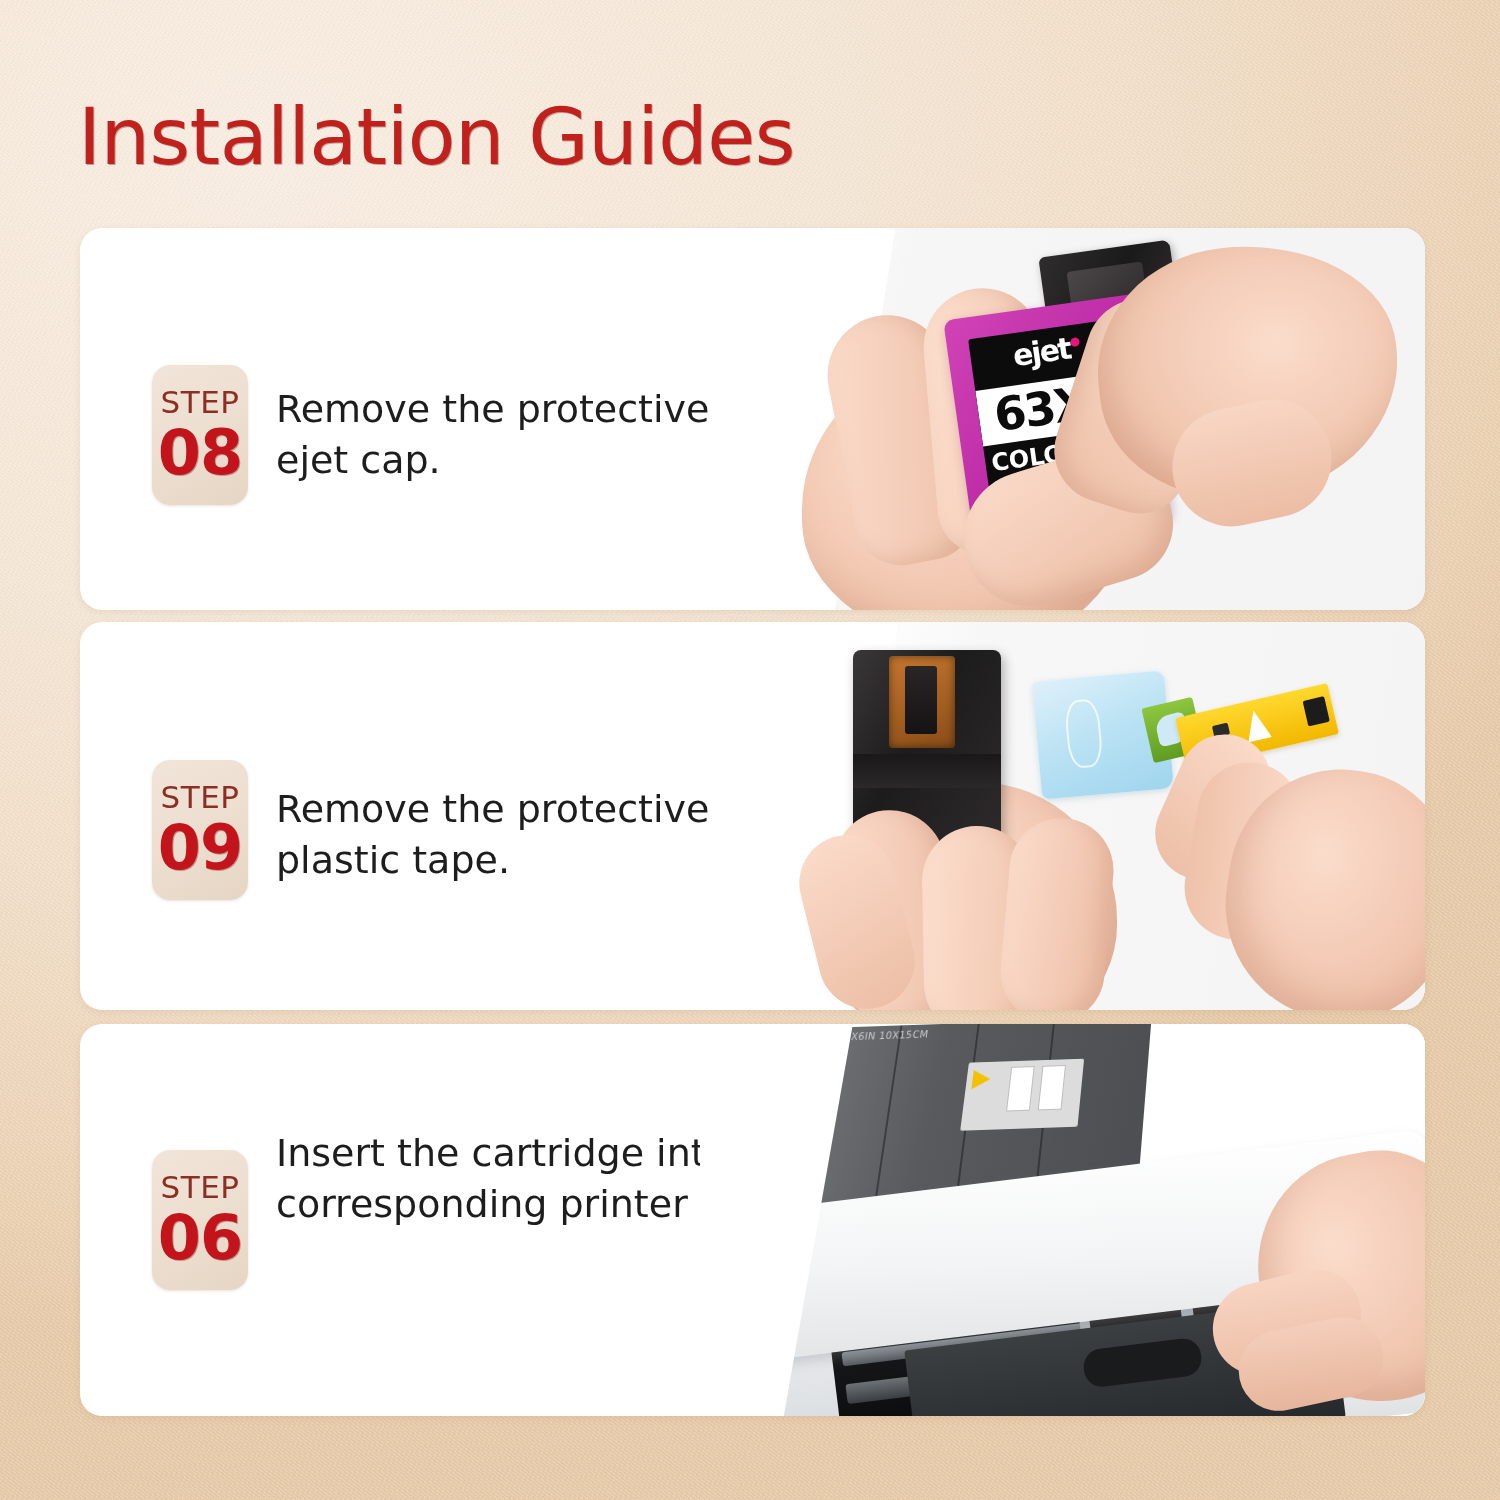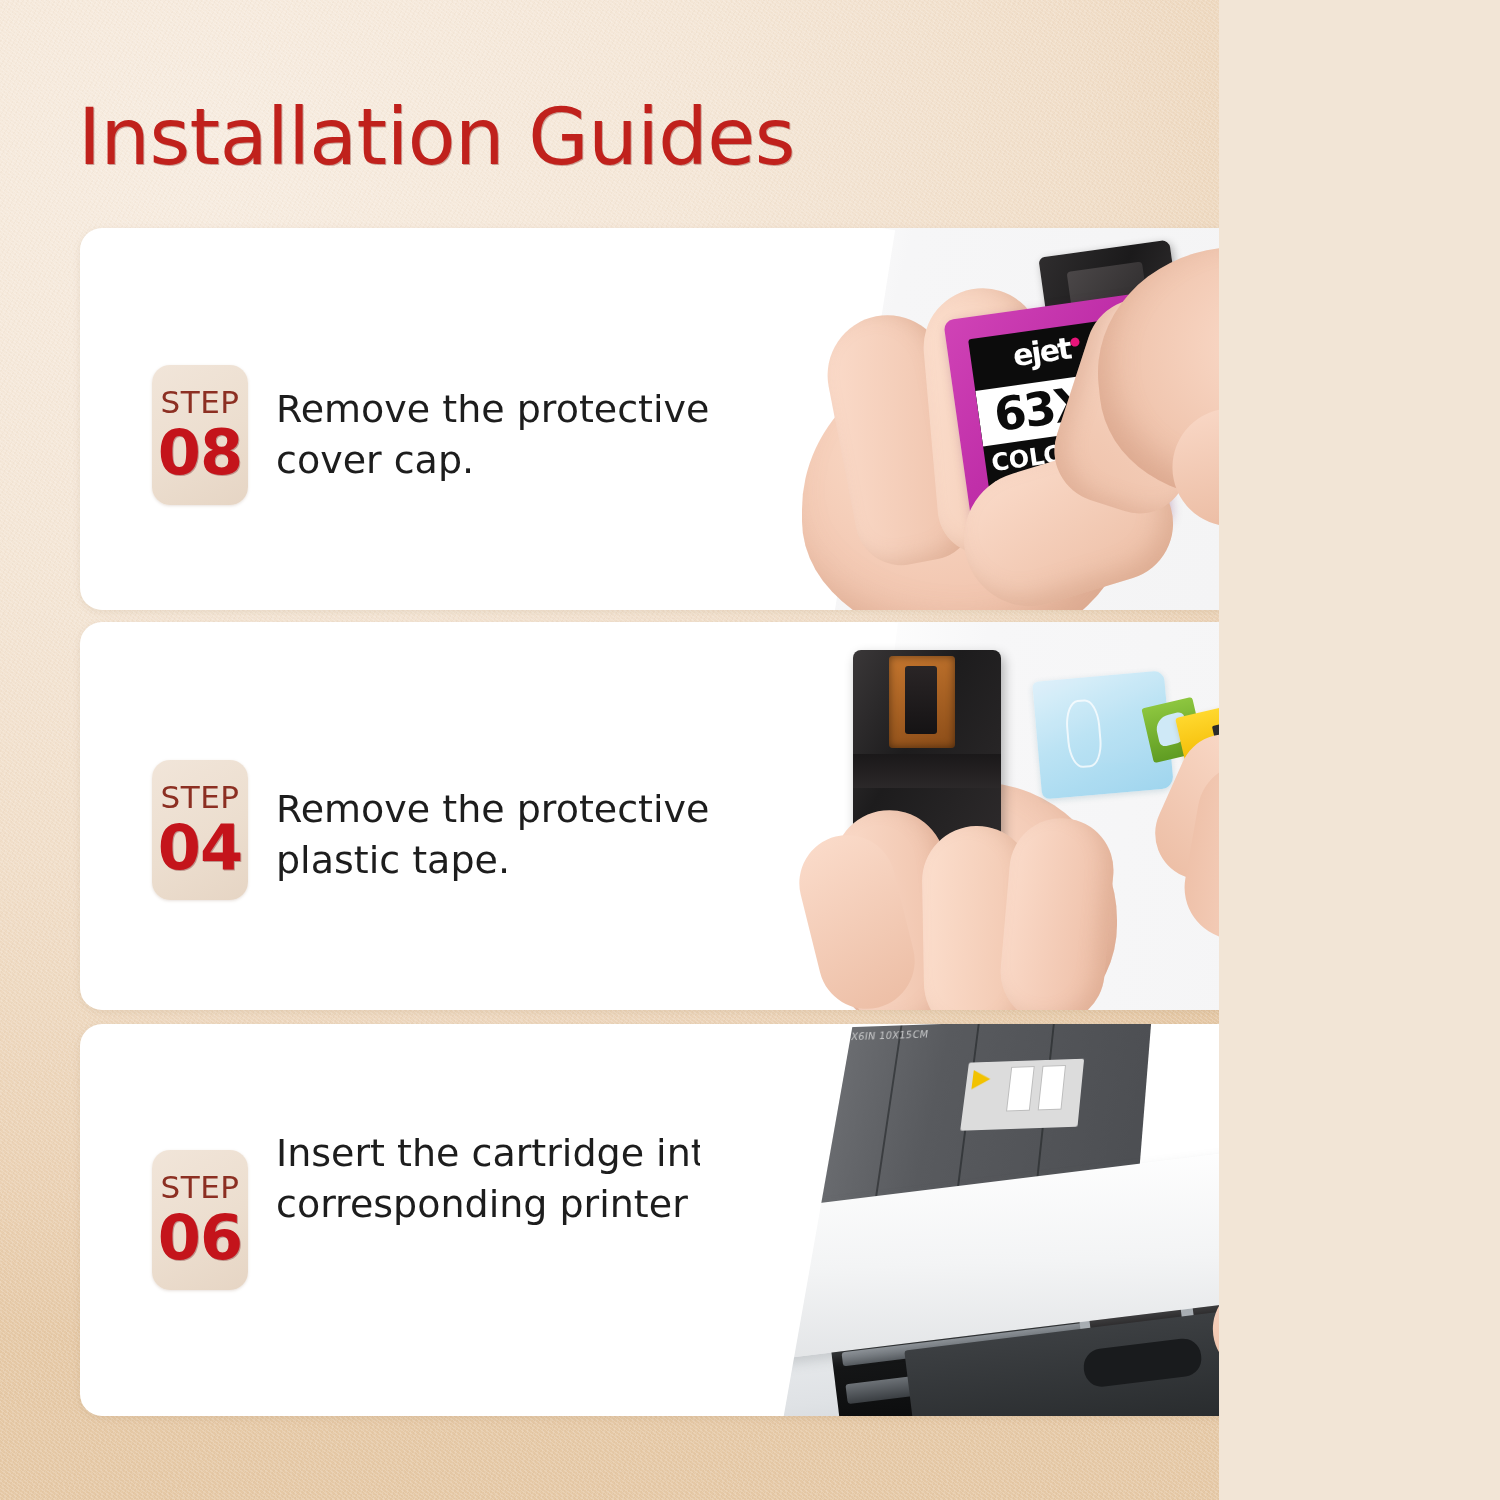--- a/index.html
+++ b/index.html
@@ -8,21 +8,21 @@
   }
   body {
     width: 1500px;
     height: 1500px;
     overflow: hidden;
     font-family: "Liberation Sans", sans-serif;
     background: #f2e5d6;
   }
   .page {
     position: relative;
-    width: 1219px;
+    width: 1500px;
     height: 1500px;
     background:
       radial-gradient(ellipse 1400px 1200px at 18% 10%, #f7ece0 0%, #f4e6d6 35%, #f0ddc7 62%, #ead0b2 88%, #e5c8a5 100%);
     overflow: hidden;
   }
   
   .grain {
     position: absolute;
     inset: 0;
     pointer-events: none;
@@ -384,21 +384,21 @@
 <div class="page">
   <div class="grain"></div>
 
   <div class="title">Installation Guides</div>
 
   <div class="card" id="card-1">
     <div class="step-badge" style="top:137px">
       <div class="step-word">STEP</div>
       <div class="step-num">08</div>
     </div>
-    <div class="step-text" style="top:156px">Remove the protective cover cap.</div>
+    <div class="step-text" style="top:156px">Remove the protective ejet cap.</div>
 
     <div class="photo" id="photo-1">
       <div class="s1-wrap">
         <div class="hand s1-palm"></div>
         <div class="hand s1-f1"></div>
         <div class="hand s1-f2"></div>
         <div class="hand s1-f3"></div>
 
         <div class="cap"></div>
 
@@ -423,21 +423,21 @@
         <div class="hand s1-rthumb"></div>
         <div class="hand s1-rhand"></div>
         <div class="hand s1-rfing"></div>
       </div>
     </div>
   </div>
 
   <div class="card" id="card-2">
     <div class="step-badge" style="top:138px">
       <div class="step-word">STEP</div>
-      <div class="step-num">04</div>
+      <div class="step-num">09</div>
     </div>
     <div class="step-text" style="top:162px">Remove the protective plastic tape.</div>
 
     <div class="photo" id="photo-2">
       <div class="s1-wrap">
         <div class="hand s2-palm"></div>
 
         <div class="s2-cart">
           <div class="nozzle"></div>
           <div class="band"></div>

